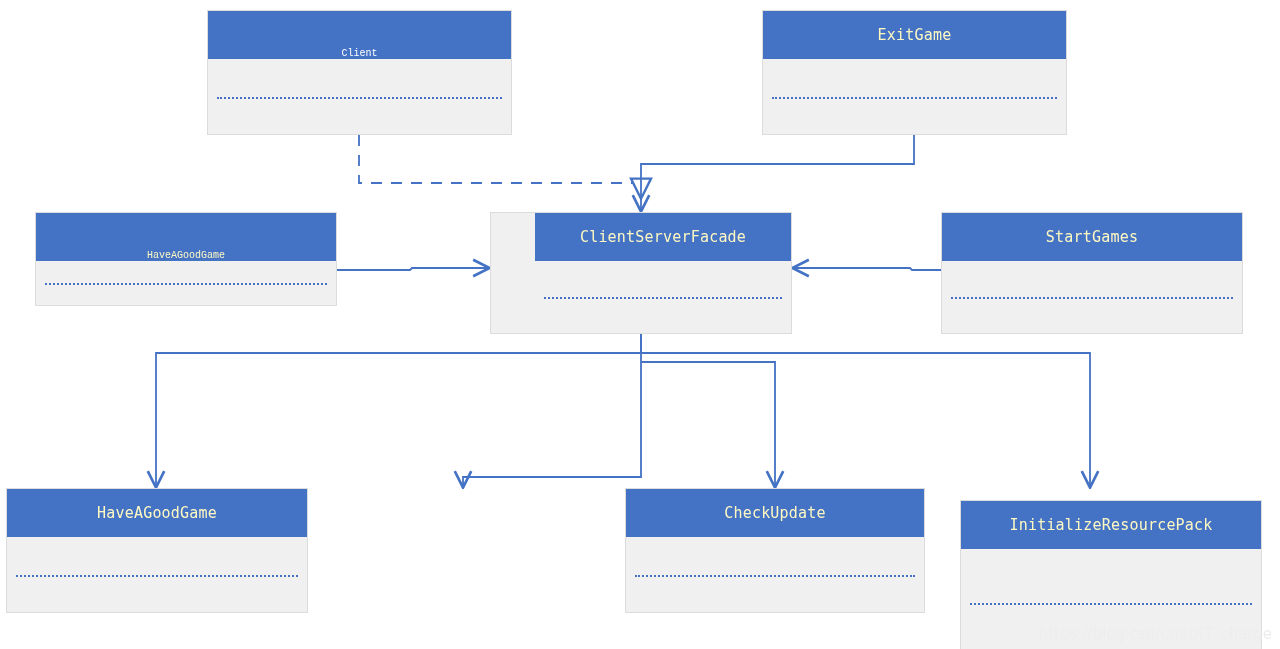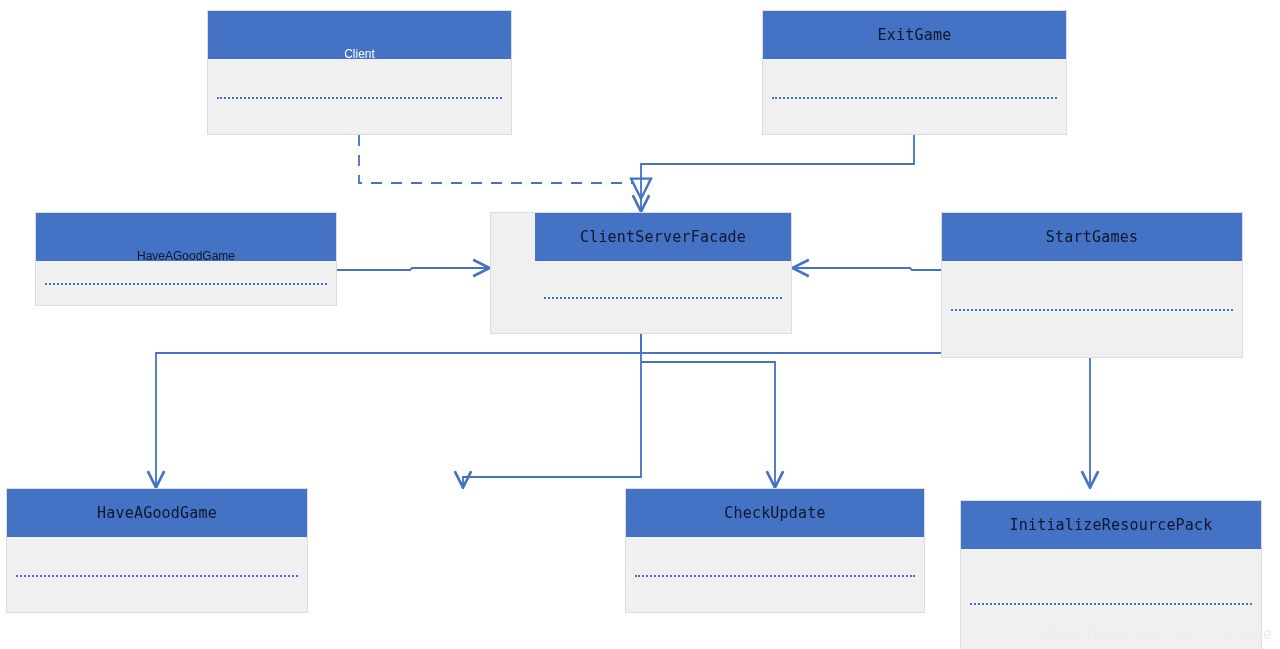--- a/index.html
+++ b/index.html
@@ -39,26 +39,26 @@
     background: #4472c4;
     display: flex;
     align-items: center;
     justify-content: center;
     overflow: hidden;
   }
   .uml-class-title {
     font-family: "DejaVu Sans Mono", monospace;
     font-size: 15px;
     letter-spacing: 0.2px;
-    color: #0f172a;
+    color: #fef9c3;
     white-space: nowrap;
   }
   .uml-class.title-sans .uml-class-title {
-    font-family: Liberation Sans, sans-serif;
-    font-size: 12px;
+    font-family: Liberation Mono, monospace;
+    font-size: 10px;
     letter-spacing: 0px;
     margin-top: 37px;
   }
   .uml-class.title-white .uml-class-title {
     color: #ffffff;
   }
   .uml-class-body {
     position: relative;
     box-sizing: border-box;
     height: calc(100% - 48px);
@@ -158,21 +158,21 @@
     <div class="uml-class-header">
       <span class="uml-class-title">ClientServerFacade</span>
     </div>
     <div class="uml-class-body">
       <span class="uml-compartment uml-attrs"></span>
       <div class="uml-divider"></div>
       <span class="uml-compartment uml-methods"></span>
     </div>
   </div>
 
-  <div class="uml-class" style="left: 941px; top: 212px; width: 302px; height: 146px;">
+  <div class="uml-class" style="left: 941px; top: 212px; width: 302px; height: 122px;">
     <div class="uml-class-header">
       <span class="uml-class-title">StartGames</span>
     </div>
     <div class="uml-class-body">
       <span class="uml-compartment uml-attrs"></span>
       <div class="uml-divider"></div>
       <span class="uml-compartment uml-methods"></span>
     </div>
   </div>
 

